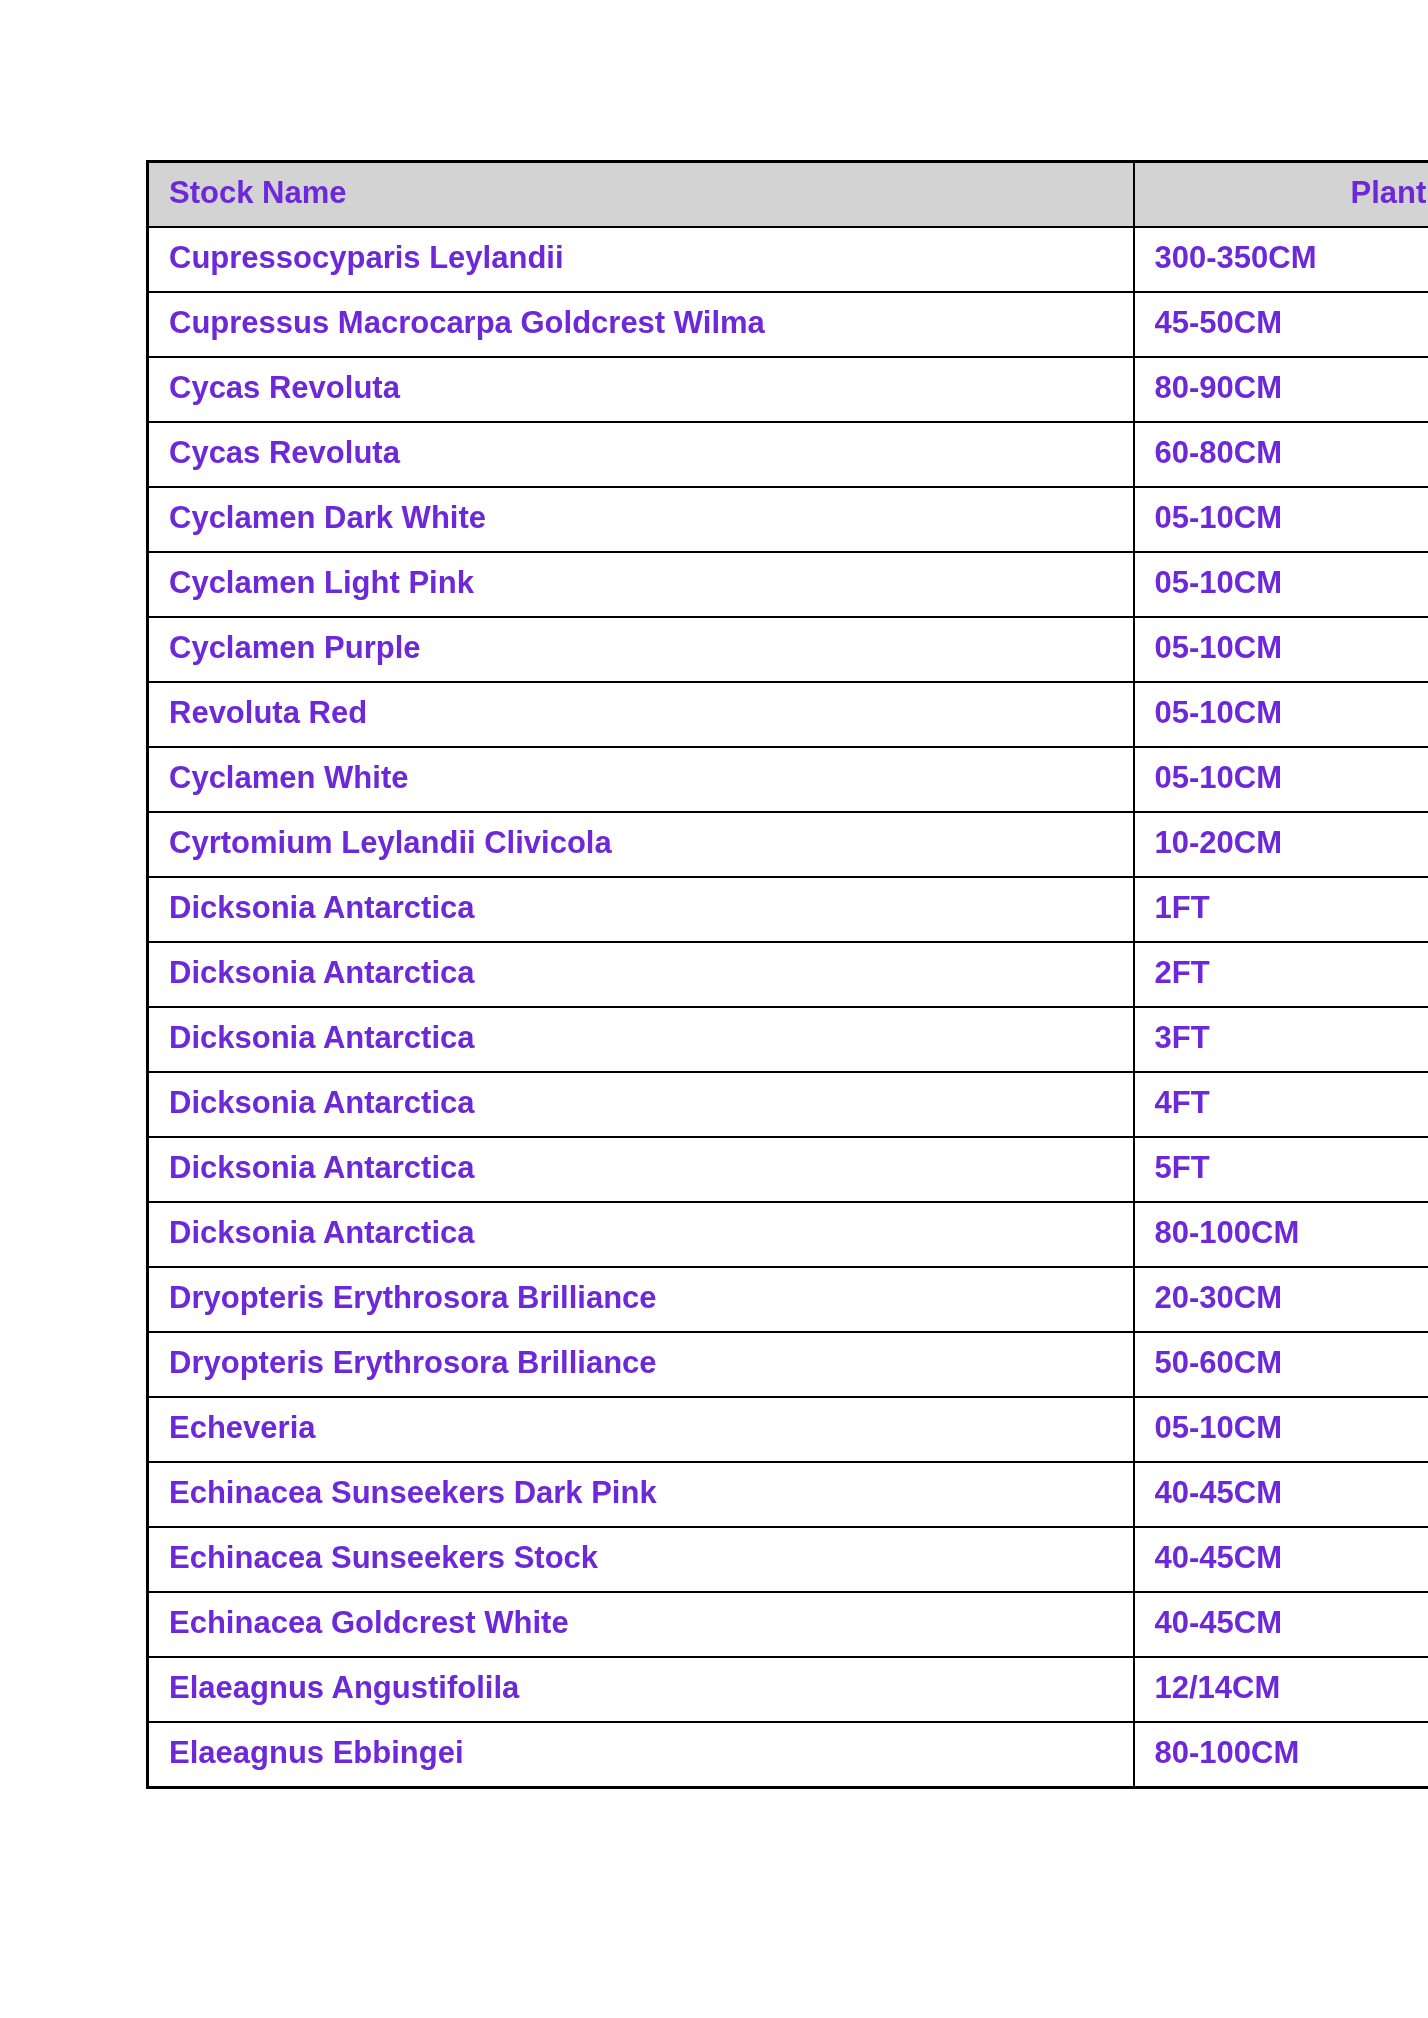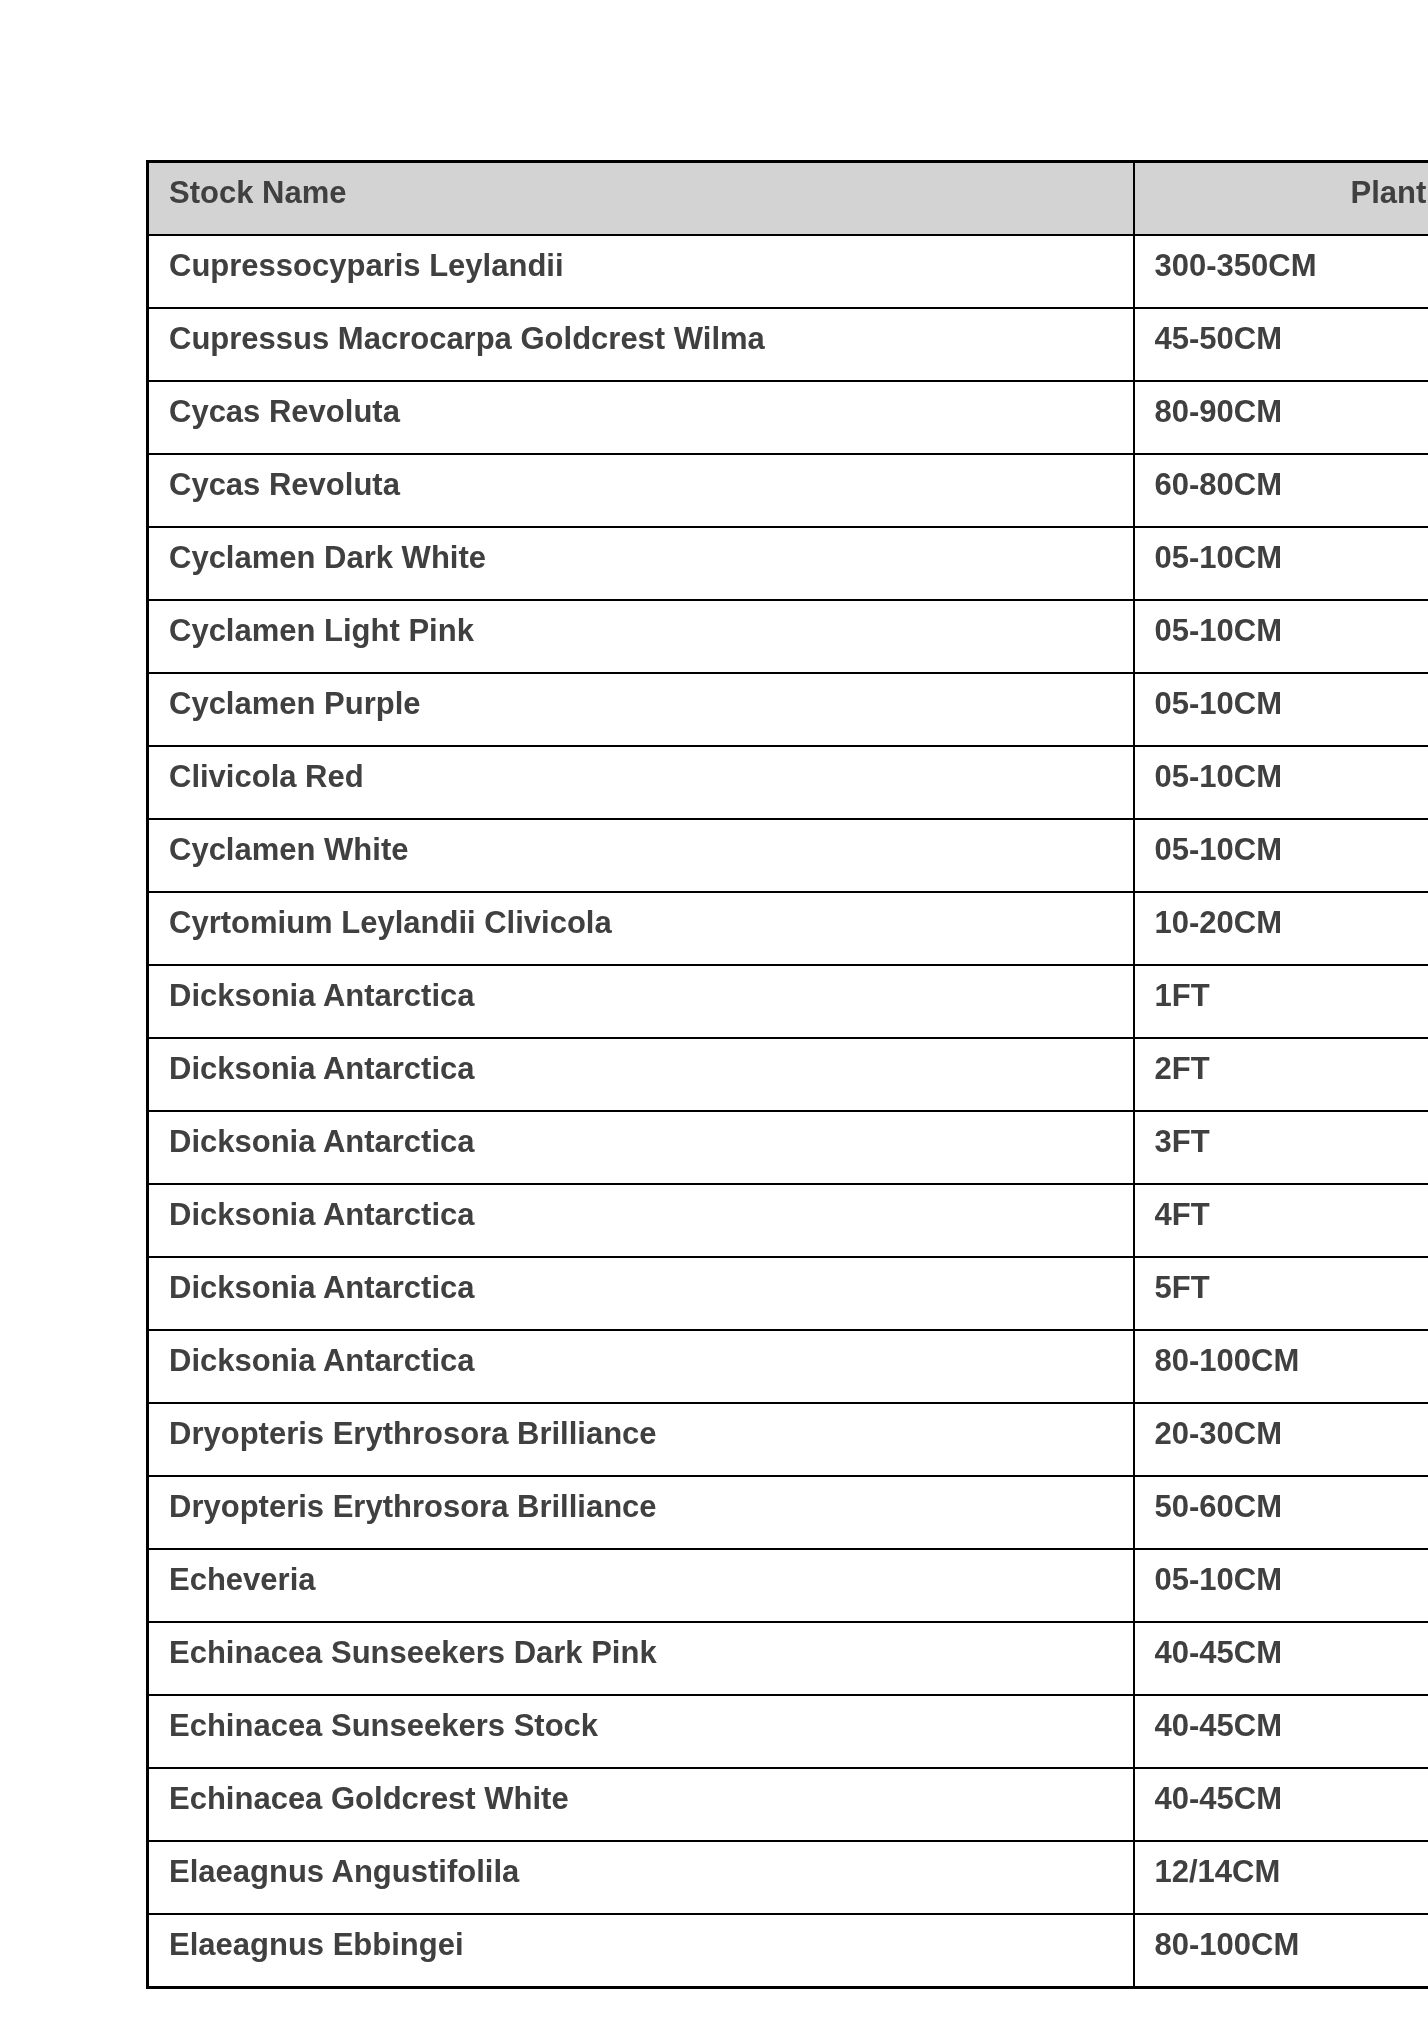--- a/index.html
+++ b/index.html
@@ -28,24 +28,24 @@
     table-layout: fixed;
     width: 1584px;
     border: 3px solid #000000;
   }
   col.col-name { width: 986px; }
   col.col-size { width: 598px; }
   .stock-table th, .stock-table td {
     border: 2px solid #000000;
     height: 59px;
     font-size: 31px;
-    color: #404040;
+    color: #6d28d9;
     text-align: left;
     vertical-align: middle;
-    padding: 0 0 12px 20px;
+    padding: 0 0 4px 20px;
     white-space: nowrap;
     overflow: visible;
     box-sizing: content-box;
   }
   .stock-table thead th {
     font-weight: bold;
   }
   .stock-table thead th.size-header {
     padding-left: 216px; 
   }
@@ -93,21 +93,21 @@
           </tr>
           <tr>
             <td>Cyclamen Light Pink</td>
             <td>05-10CM</td>
           </tr>
           <tr>
             <td>Cyclamen Purple</td>
             <td>05-10CM</td>
           </tr>
           <tr>
-            <td>Clivicola Red</td>
+            <td>Revoluta Red</td>
             <td>05-10CM</td>
           </tr>
           <tr>
             <td>Cyclamen White</td>
             <td>05-10CM</td>
           </tr>
           <tr>
             <td>Cyrtomium Leylandii Clivicola</td>
             <td>10-20CM</td>
           </tr>

